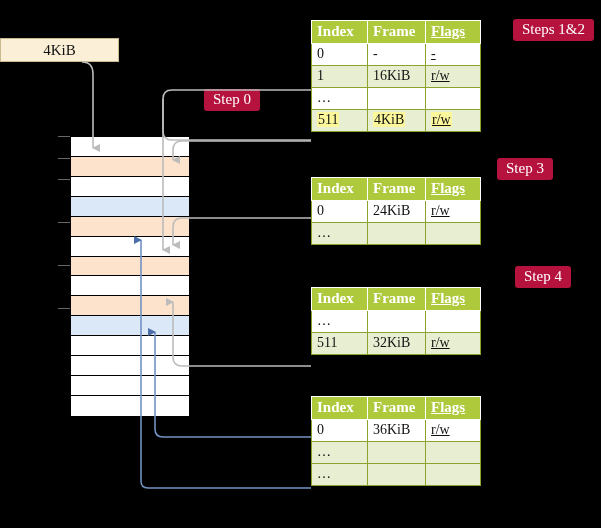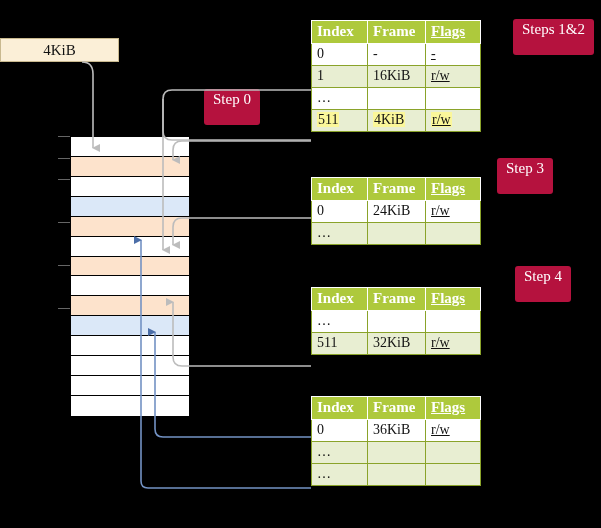--- a/index.html
+++ b/index.html
@@ -17,21 +17,21 @@
   }
 
   
   .badge {
     position: absolute;
     background: #b5123e;
     color: #ffffff;
     font-family: "Liberation Serif", "DejaVu Serif", serif;
     font-size: 15px;
     line-height: 19px;
-    padding: 1px 9px 16px 9px;
+    padding: 1px 9px 2px 9px;
     border-radius: 3px;
     white-space: nowrap;
     box-shadow: 0 1px 0 rgba(0,0,0,0.4);
   }
   .badge.b-steps12 { left: 513px; top: 19px; }
   .badge.b-step0   { left: 204px; top: 41px; margin-top: 48px; }
   .badge.b-step3   { left: 497px; top: 158px; }
   .badge.b-step4   { left: 515px; top: 266px; text-align: center; }
 
   

